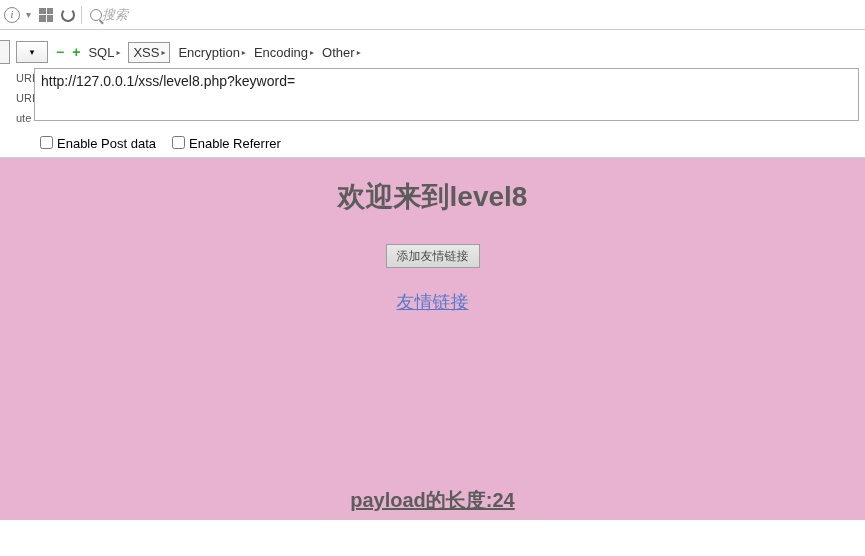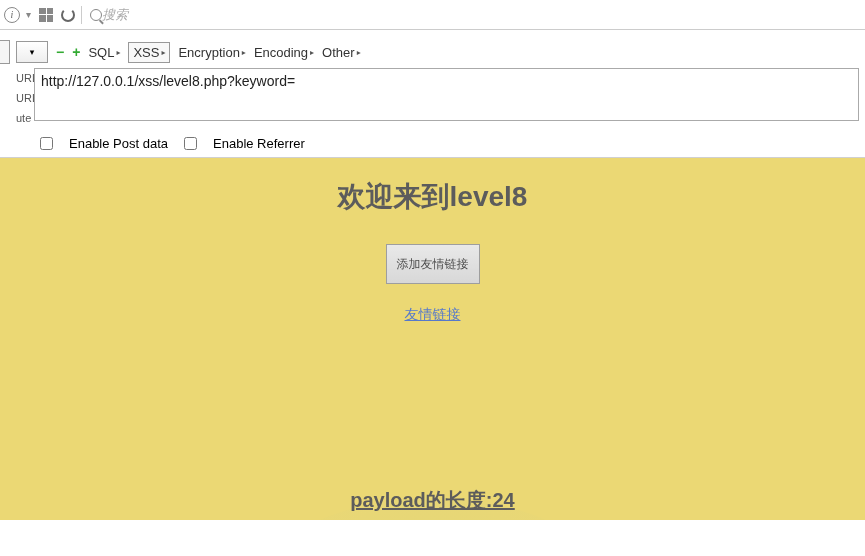--- a/index.html
+++ b/index.html
@@ -27,31 +27,31 @@
     .green-plus { color: #3a3; font-weight: bold; font-size: 14px; }
     .tb-label { color: #333; display: flex; align-items: center; gap: 2px; }
     .tb-label.boxed { border: 1px solid #999; padding: 2px 4px; background: #f8f8f8; }
     .tb-caret { font-size: 8px; color: #555; }
     
     .hackbar-body { display: flex; }
     .hackbar-labels { width: 32px; display: flex; flex-direction: column; gap: 8px; padding: 6px 16px; font-size: 11px; color: #555; text-align: right; }
     .hackbar-textarea { flex: 1; border: 1px solid #aaa; margin: 2px 6px 2px 2px; padding: 4px 6px; height: 53px; font-size: 14px; color: #222; outline: none; resize: none; font-family: inherit; }
     
     .hackbar-options { display: flex; align-items: center; gap: 16px; padding: 6px 40px; }
-    .checkbox-wrap { display: flex; align-items: center; gap: 16px; }
+    .checkbox-wrap { display: flex; align-items: flex-start; gap: 4px; }
     .checkbox-wrap input { width: 13px; height: 13px; }
     
-    .page-content { background: #fde047; position: relative; height: 362px; overflow: hidden; }
+    .page-content { background: #f9a8d4; position: relative; height: 362px; overflow: hidden; }
     .page-overlay { position: absolute; inset: 0; background: rgba(200,200,200,0.35); pointer-events: none; z-index: 1; }
     .page-inner { position: relative; text-align: center; padding-top: 20px; }
     .page-title { font-size: 28px; font-weight: bold; color: #222; margin-bottom: 28px; }
     .form-row { display: flex; justify-content: center; gap: 8px; margin-bottom: 22px; }
     .text-input { width: 150px; height: 24px; border: 1px solid #999; padding: 2px 4px; font-size: 12px; background: #fff; }
-    .submit-btn { height: 40px; padding: 0 10px; border: 1px solid #888; background: linear-gradient(#fafafa, #e0e0e0); font-size: 12px; cursor: pointer; }
-    .link-row a { color: #1a4fcc; text-decoration: underline; font-size: 14px; }
+    .submit-btn { height: 24px; padding: 0 10px; border: 1px solid #888; background: linear-gradient(#fafafa, #e0e0e0); font-size: 12px; cursor: pointer; }
+    .link-row a { color: #1a4fcc; text-decoration: underline; font-size: 18px; }
     .bg-image { position: absolute; left: 50%; transform: translateX(-50%); top: 340px; width: 360px; height: 200px; background: radial-gradient(circle, rgba(150,200,150,0.2), transparent); border-radius: 50%; opacity: 0.4; }
     .payload-text { position: absolute; bottom: 6px; left: 50%; transform: translateX(-50%); font-size: 20px; font-weight: bold; color: #222; text-decoration: underline; }
   </style>
 </head>
 <body>
 
 <div class="url-bar">
   <span class="url-info-icon">i</span>
   <div class="url-actions">
     <span class="url-dropdown">▾</span>

